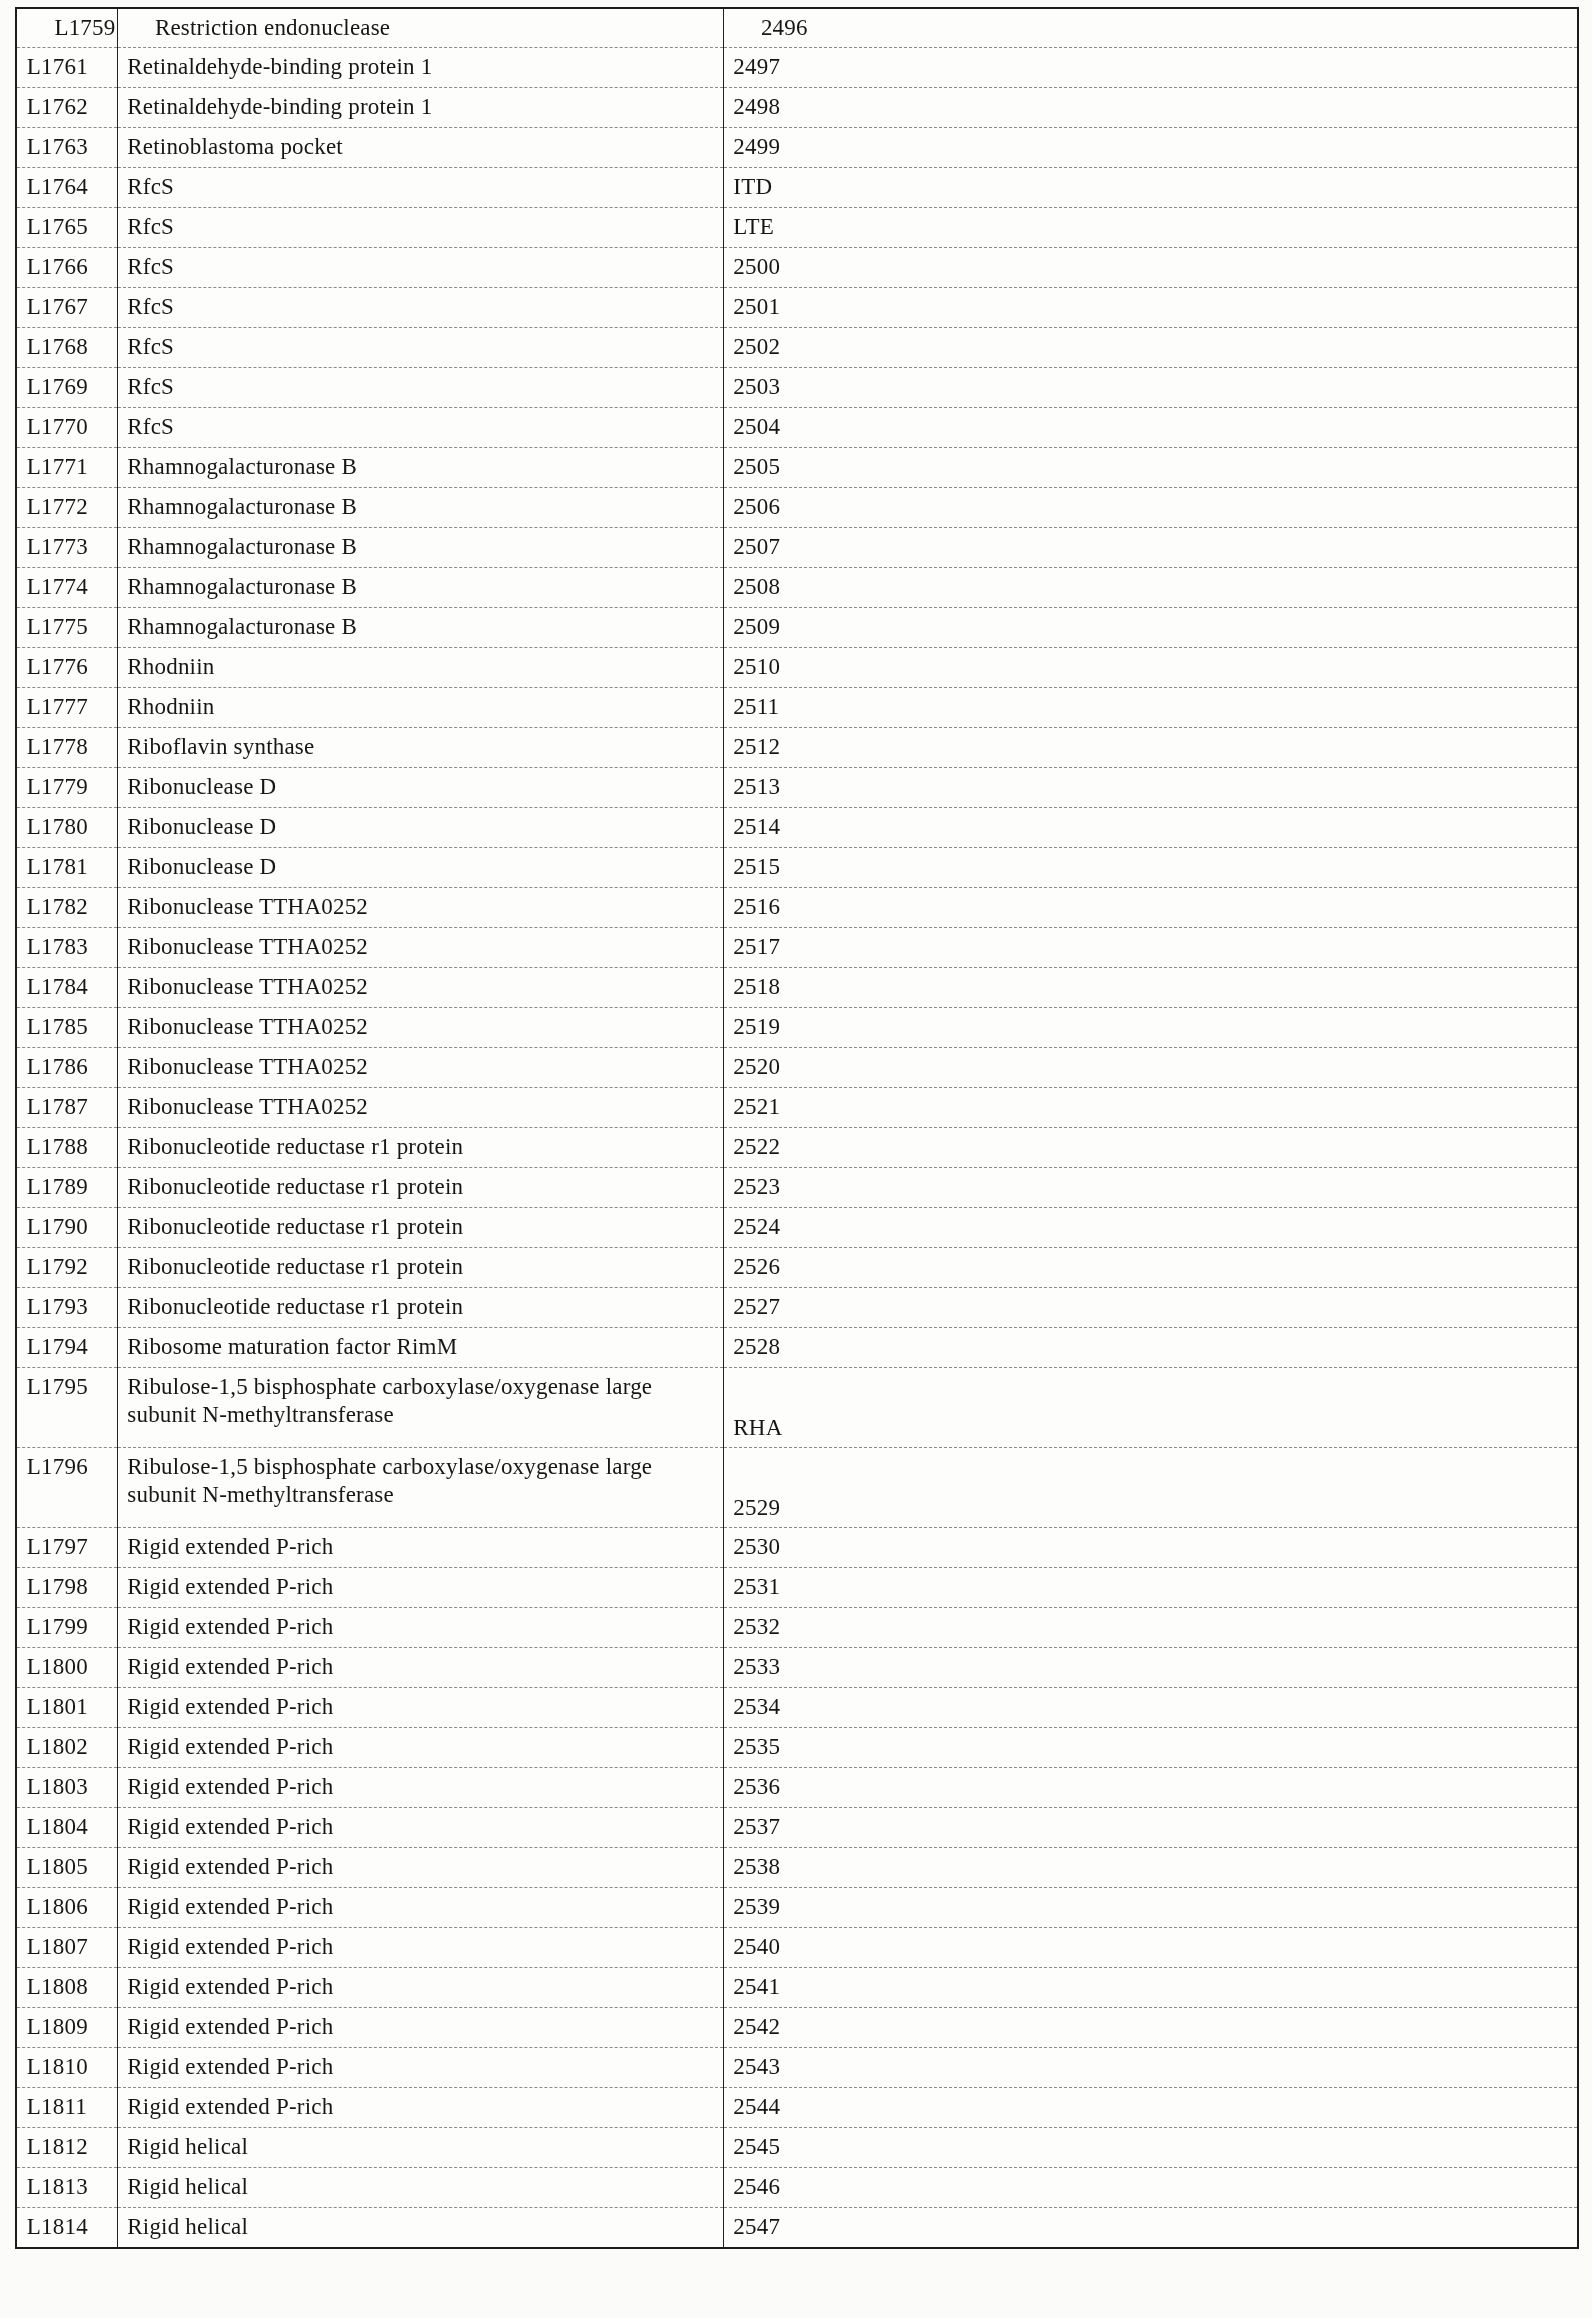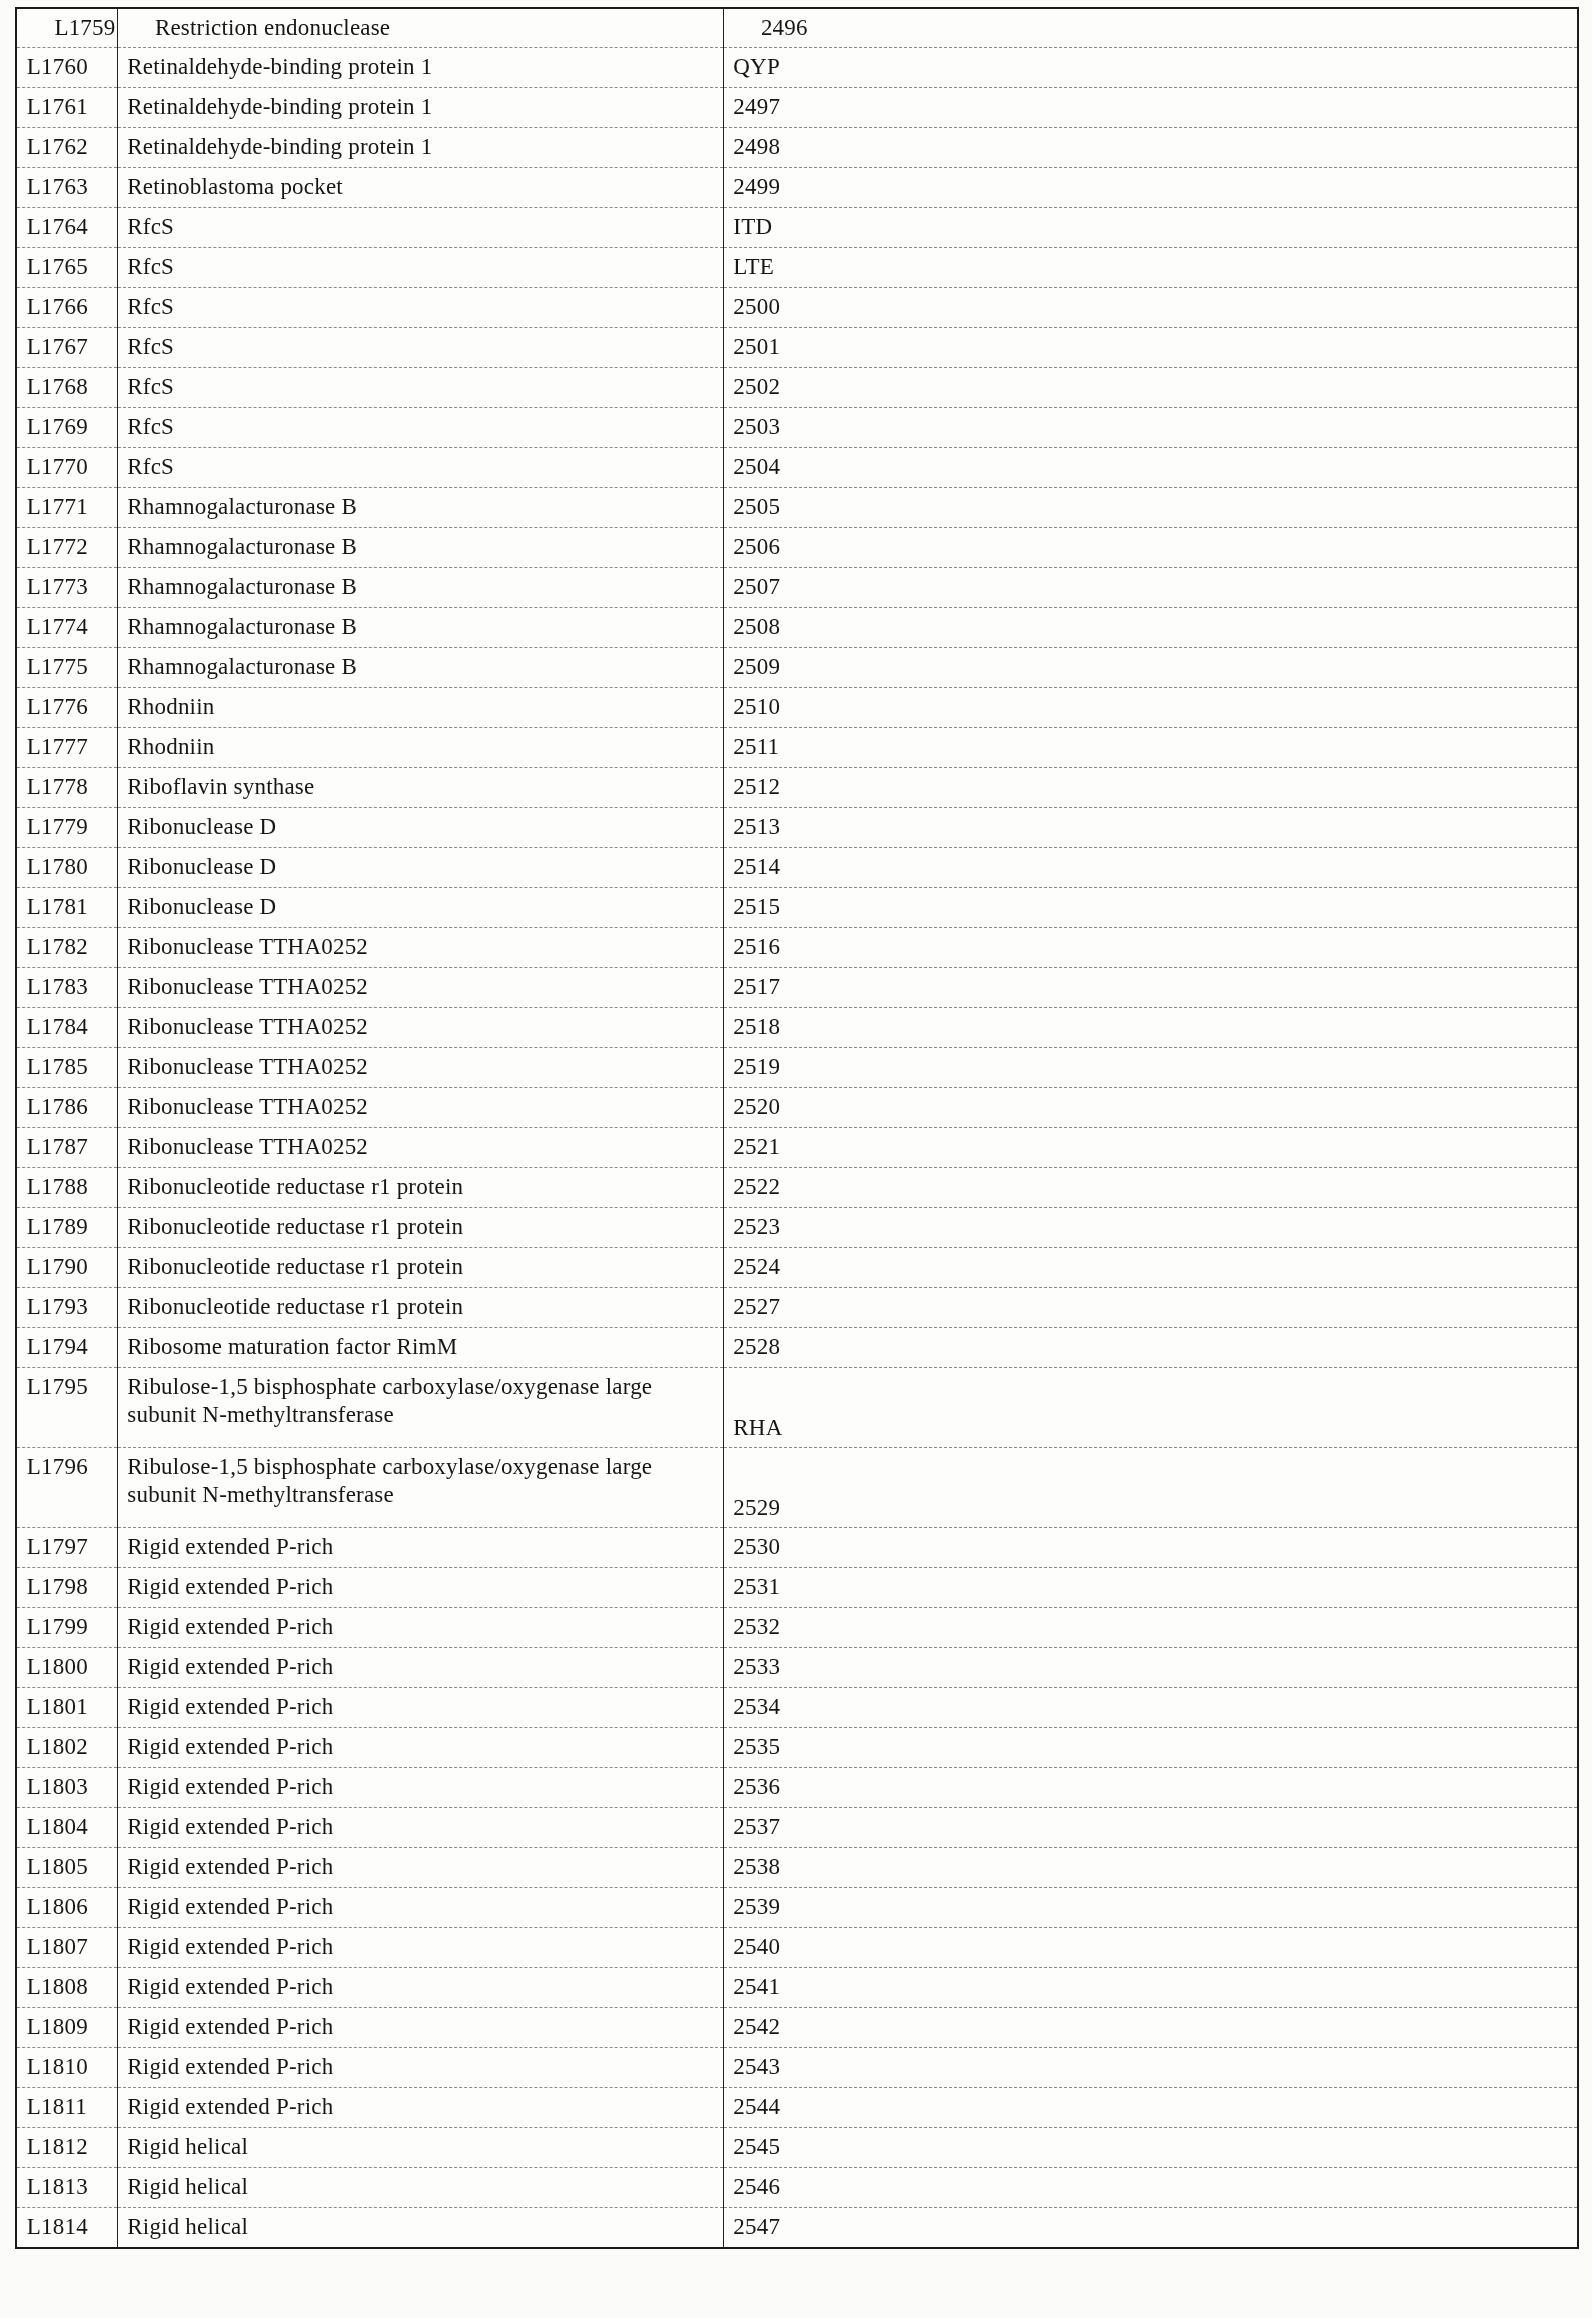--- a/index.html
+++ b/index.html
@@ -77,25 +77,20 @@
       <col class="c-desc">
       <col class="c-code">
     </colgroup>
     <tbody>
         <tr>
     <td>L1759</td>
     <td>Restriction endonuclease</td>
     <td>2496</td>
   </tr>
         <tr>
-    <td>L1760</td>
-    <td>Retinaldehyde-binding protein 1</td>
-    <td>QYP</td>
-  </tr>
-        <tr>
     <td>L1761</td>
     <td>Retinaldehyde-binding protein 1</td>
     <td>2497</td>
   </tr>
         <tr>
     <td>L1762</td>
     <td>Retinaldehyde-binding protein 1</td>
     <td>2498</td>
   </tr>
         <tr>
@@ -230,20 +225,25 @@
   </tr>
         <tr>
     <td>L1789</td>
     <td>Ribonucleotide reductase r1 protein</td>
     <td>2523</td>
   </tr>
         <tr>
     <td>L1790</td>
     <td>Ribonucleotide reductase r1 protein</td>
     <td>2524</td>
+  </tr>
+        <tr>
+    <td>L1792</td>
+    <td>Ribonucleotide reductase r1 protein</td>
+    <td>2526</td>
   </tr>
         <tr>
     <td>L1793</td>
     <td>Ribonucleotide reductase r1 protein</td>
     <td>2527</td>
   </tr>
         <tr>
     <td>L1794</td>
     <td>Ribosome maturation factor RimM</td>
     <td>2528</td>

